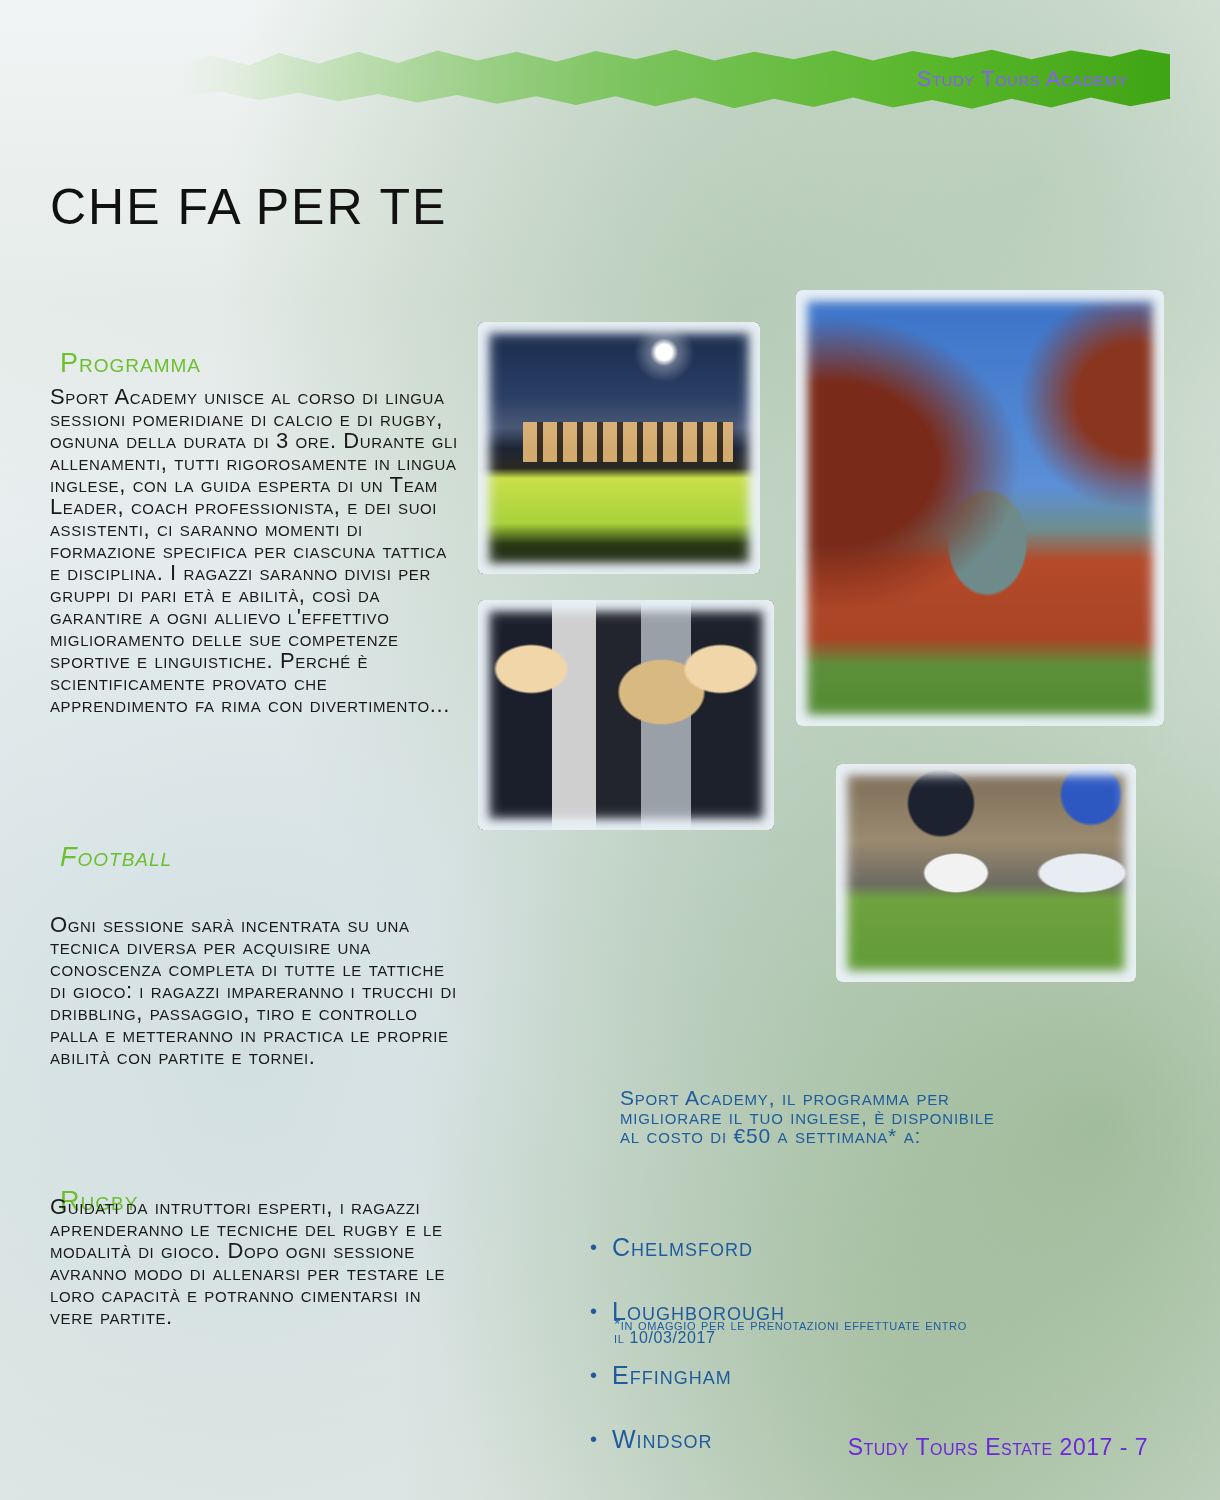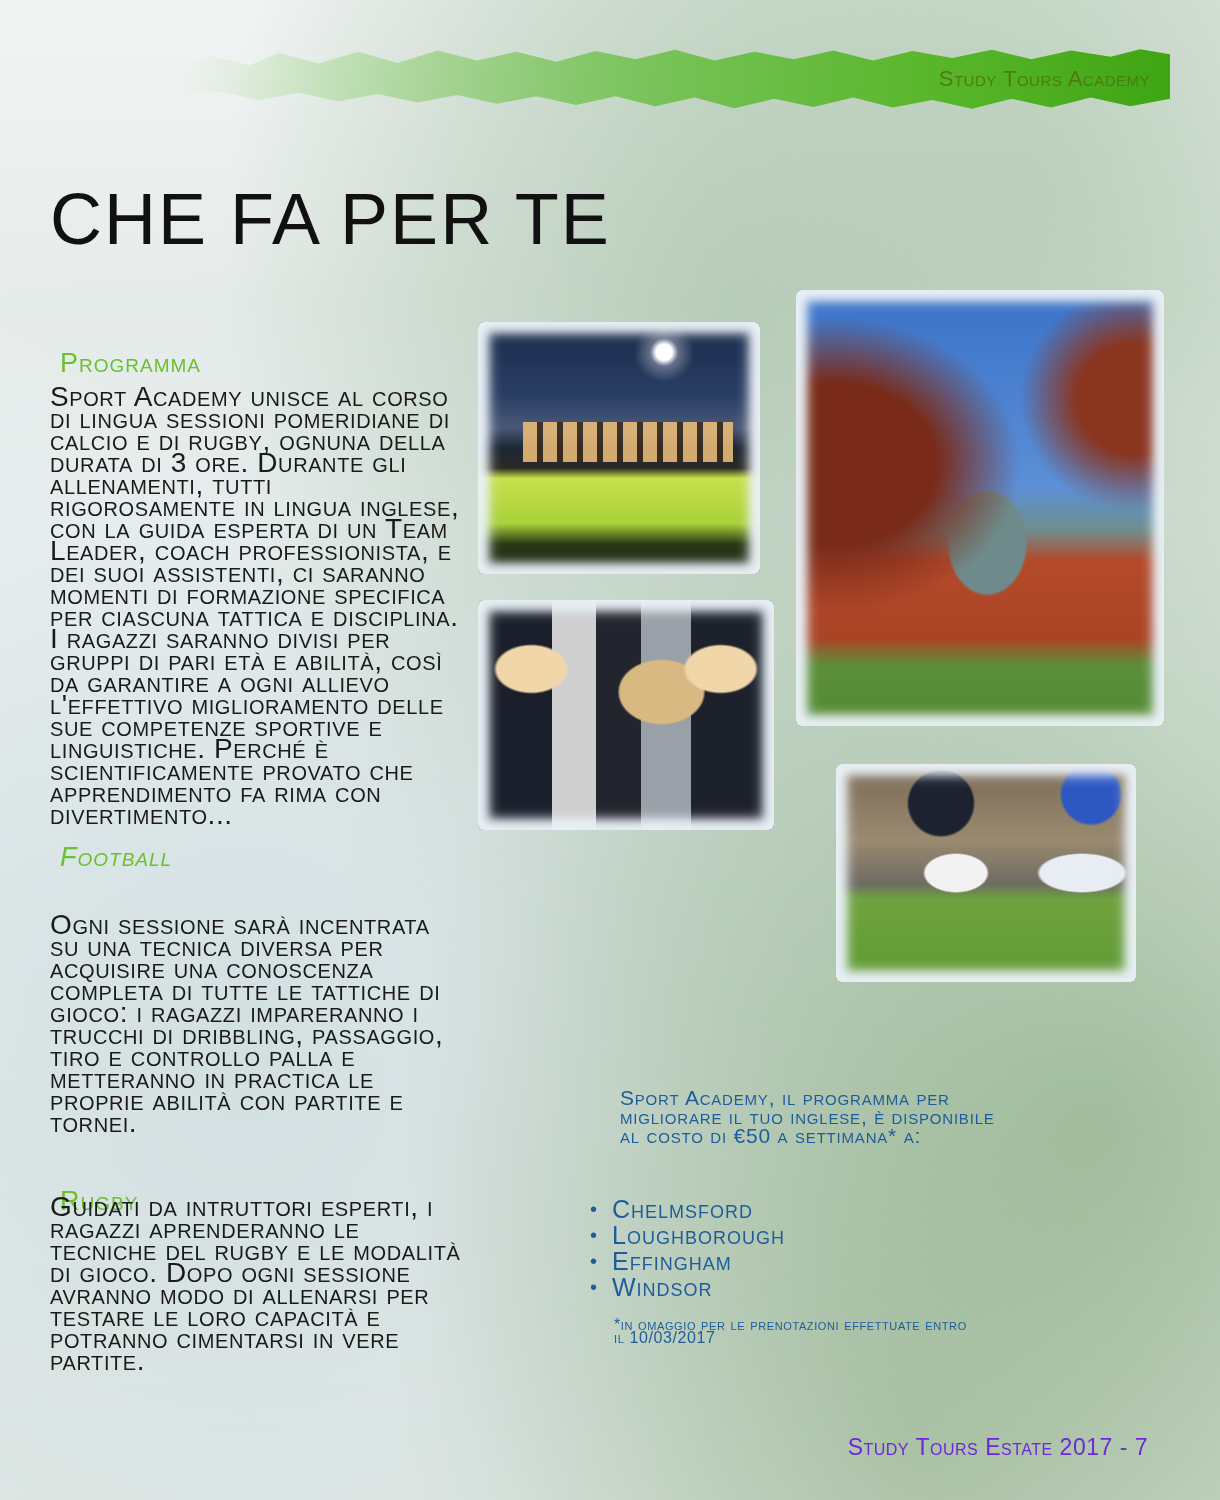--- a/index.html
+++ b/index.html
@@ -14,38 +14,38 @@
       radial-gradient(ellipse at 20% 70%, rgba(190,210,215,0.5) 0%, rgba(190,210,215,0) 55%),
       linear-gradient(180deg, #f1f4f4 0%, #e6ece9 20%, #eef2f2 35%, #e8eeee 60%, #e3eae6 100%);
   }
   
   .banner {
     position:absolute; left:180px; top:48px; width:990px; height:62px;
     background: linear-gradient(90deg, rgba(120,200,80,0) 0%, rgba(120,200,80,0.35) 18%, rgba(100,190,60,0.75) 45%, #5ab72c 75%, #3fa514 100%);
     clip-path: polygon(0% 30%, 3% 12%, 7% 28%, 10% 8%, 14% 25%, 18% 6%, 22% 24%, 26% 4%, 30% 20%, 34% 6%, 38% 22%, 42% 5%, 46% 18%, 50% 3%, 54% 20%, 58% 6%, 62% 18%, 66% 4%, 70% 20%, 74% 5%, 78% 16%, 82% 3%, 86% 18%, 90% 4%, 94% 14%, 97% 2%, 100% 10%, 100% 82%, 96% 94%, 92% 80%, 88% 96%, 84% 82%, 80% 98%, 76% 84%, 72% 96%, 68% 80%, 64% 95%, 60% 82%, 56% 97%, 52% 80%, 48% 94%, 44% 78%, 40% 92%, 36% 78%, 32% 90%, 28% 76%, 24% 88%, 20% 74%, 16% 86%, 12% 72%, 8% 84%, 4% 70%, 0% 78%);
   }
   .brand {
-    position:absolute; right:70px; top:66px; color:#4d7c0f;
+    position:absolute; right:92px; top:66px; color:#8b5cf6;
     font-size:22px; font-variant: small-caps; letter-spacing:0.5px;
   }
   .page-title {
-    position:absolute; left:50px; top:178px; font-size:72px; color:#111;
+    position:absolute; left:50px; top:178px; font-size:50px; color:#111;
     letter-spacing:2px; font-weight:normal; margin:0;
   }
   .sec-title {
     position:absolute; left:50px; color:#6cbf2f; font-size:27px;
     font-variant: small-caps; margin:10px; font-weight:normal; letter-spacing:1px;
   }
   .body-text {
     position:absolute; left:50px; width:412px; color:#1a1a1a;
     font-size:19.5px; line-height:22px; text-transform:uppercase; font-variant:small-caps;
     letter-spacing:0.6px; margin:0; white-space:pre-line;
     font-variant: normal;
   }
-  .body-text.sc { text-transform:none; font-variant: small-caps; font-size:28px; }
+  .body-text.sc { text-transform:none; font-variant: small-caps; font-size:22px; }
   .photo {
     position:absolute; overflow:hidden;
     box-shadow: 0 0 10px 8px rgba(235,242,246,0.95) inset;
     border-radius:6px;
   }
   .photo::after {
     content:""; position:absolute; inset:0;
     box-shadow: inset 0 0 14px 10px rgba(232,240,245,0.9);
     border-radius:6px;
   }
@@ -84,21 +84,21 @@
   }
   .promo {
     position:absolute; left:612px; top:1080px; width:400px; color:#1f5c9c;
     font-size:21px; line-height:19px; font-variant: small-caps; letter-spacing:0.8px;
     margin:8px;
   }
   .cities {
     position:absolute; left:590px; top:1196px; margin:0; padding:0; list-style:none;
     color:#1f5c9c; font-size:25px; line-height:26px; font-variant:small-caps; letter-spacing:1px;
   }
-  .cities li { position:relative; padding-left:22px; }
+  .cities li { position:relative; padding-left:22px;margin-top:38px; }
   .cities li::before { content:"\2022"; position:absolute; left:0; top:0; font-size:20px; }
   .footnote {
     position:absolute; left:612px; top:1316px; width:360px; color:#1f5c9c;
     font-size:16px; line-height:13px; font-variant:small-caps; letter-spacing:0.6px; margin:2px;
   }
   .footer {
     position:absolute; right:72px; top:1434px; color:#6d28d9; font-size:23px;
     font-variant: small-caps; letter-spacing:0.5px;
   }
 </style>

